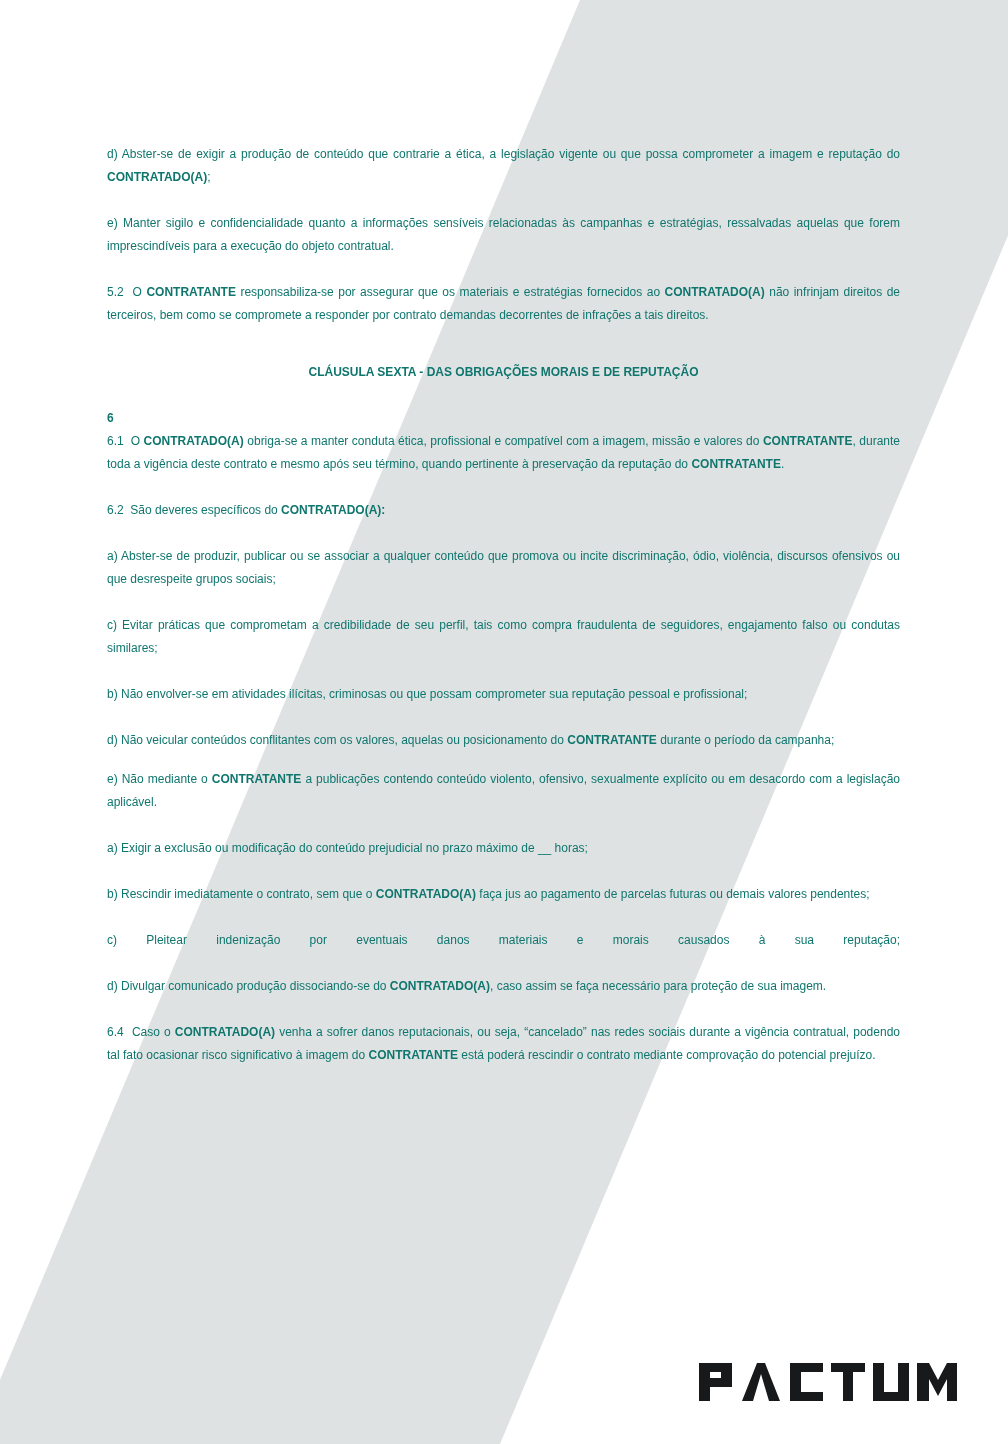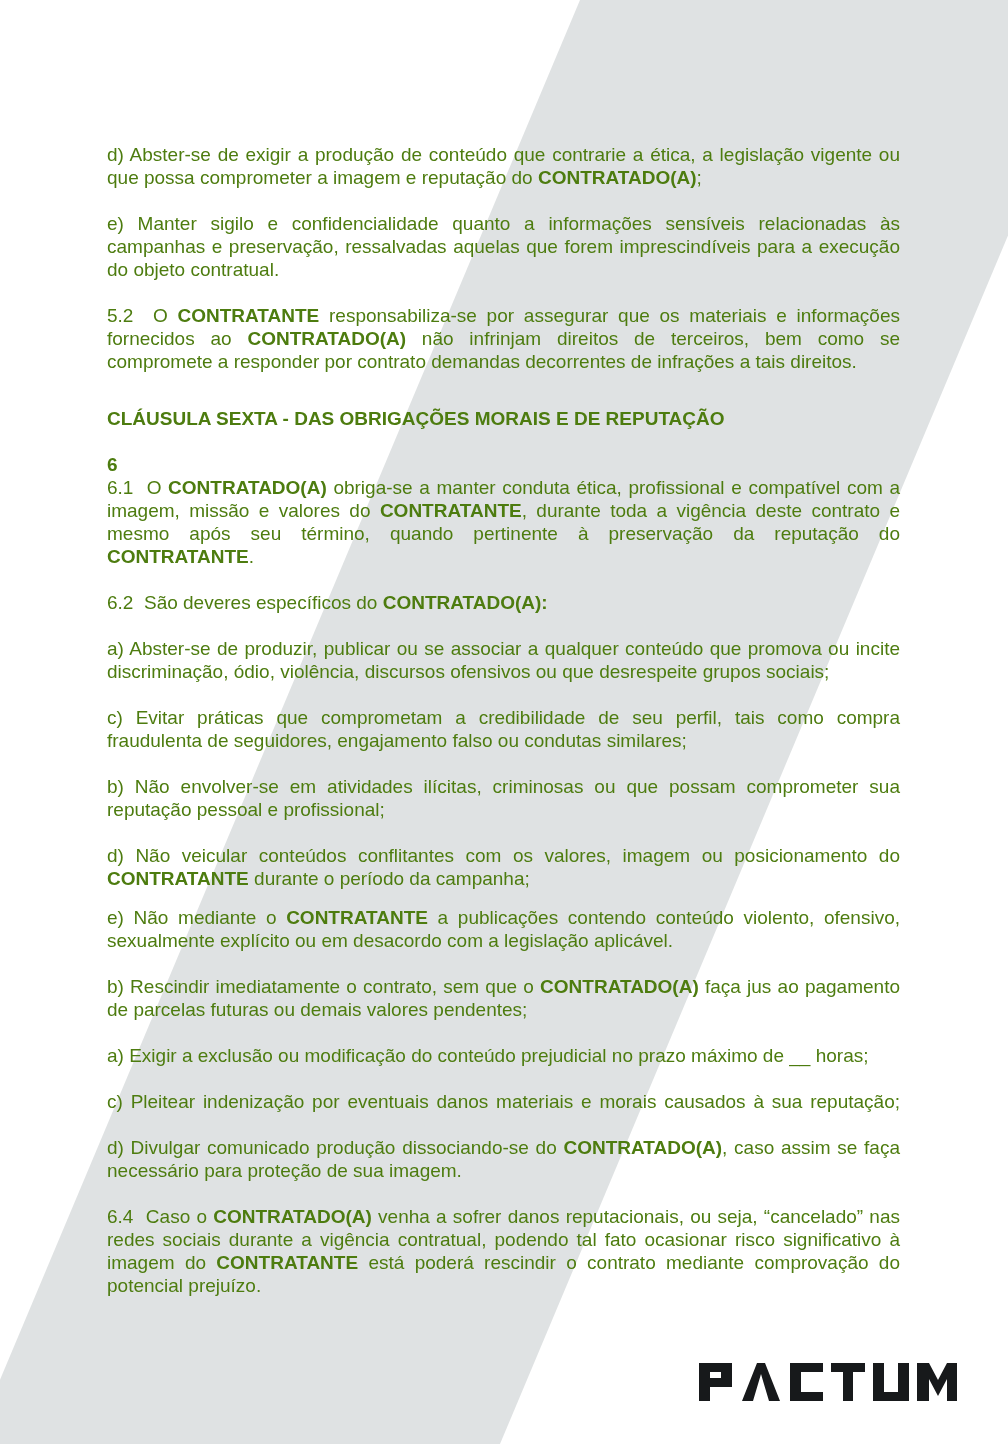--- a/index.html
+++ b/index.html
@@ -16,62 +16,62 @@
     top: 0; left: 580px;
     width: 527px; height: 1444px;
     background: #dfe2e3;
     transform: skewX(-22.8deg);
     transform-origin: 0 0;
   }
   .content {
     position: absolute;
     left: 107px; top: 143px;
     width: 793px;
-    color: #4d7c0f;
-    font-size: 19px;
+    color: #0f766e;
+    font-size: 12px;
     line-height: 23px;
   }
   .content p {
     margin: 0 0 23px 0;
     text-align: justify;
   }
-  .content p.heading { font-weight: bold; text-align: left; }
+  .content p.heading { font-weight: bold; text-align: center; }
   .content p.space-before { margin-top: 34px; }
   .content p.no-gap { margin-bottom: 0; }
   .content p.tight { margin-bottom: 16px; }
   .content p.justify-last { text-align-last: justify; margin-top: 12px; }
   .content b { font-weight: bold; }
   .logo {
     position: absolute;
     top: 1363px;
     right: 51px;
     width: 258px; height: 38px;
   }
   .logo svg { display: block; width: 258px; height: 38px; }
 </style>
 </head>
 <body>
 
 <div class="band"></div>
 
 <main class="content">
     <p class=""><span>d) Abster-se de exigir a produção de conteúdo que contrarie a ética, a legislação vigente ou que possa comprometer a imagem e reputação do </span><b>CONTRATADO(A)</b><span>;</span></p>
-    <p class=""><span>e) Manter sigilo e confidencialidade quanto a informações sensíveis relacionadas às campanhas e preservação, ressalvadas aquelas que forem imprescindíveis para a execução do objeto contratual.</span></p>
-    <p class=""><span>5.2&nbsp; O </span><b>CONTRATANTE</b><span> responsabiliza-se por assegurar que os materiais e informações fornecidos ao </span><b>CONTRATADO(A)</b><span> não infrinjam direitos de terceiros, bem como se compromete a responder por contrato demandas decorrentes de infrações a tais direitos.</span></p>
+    <p class=""><span>e) Manter sigilo e confidencialidade quanto a informações sensíveis relacionadas às campanhas e estratégias, ressalvadas aquelas que forem imprescindíveis para a execução do objeto contratual.</span></p>
+    <p class=""><span>5.2&nbsp; O </span><b>CONTRATANTE</b><span> responsabiliza-se por assegurar que os materiais e estratégias fornecidos ao </span><b>CONTRATADO(A)</b><span> não infrinjam direitos de terceiros, bem como se compromete a responder por contrato demandas decorrentes de infrações a tais direitos.</span></p>
     <p class="heading space-before"><b>CLÁUSULA SEXTA - DAS OBRIGAÇÕES MORAIS E DE REPUTAÇÃO</b></p>
     <p class="no-gap"><b>6</b></p>
     <p class=""><span>6.1&nbsp; O </span><b>CONTRATADO(A)</b><span> obriga-se a manter conduta ética, profissional e compatível com a imagem, missão e valores do </span><b>CONTRATANTE</b><span>, durante toda a vigência deste contrato e mesmo após seu término, quando pertinente à preservação da reputação do </span><b>CONTRATANTE</b><span>.</span></p>
     <p class=""><span>6.2&nbsp; São deveres específicos do </span><b>CONTRATADO(A):</b></p>
     <p class=""><span>a) Abster-se de produzir, publicar ou se associar a qualquer conteúdo que promova ou incite discriminação, ódio, violência, discursos ofensivos ou que desrespeite grupos sociais;</span></p>
     <p class=""><span>c) Evitar práticas que comprometam a credibilidade de seu perfil, tais como compra fraudulenta de seguidores, engajamento falso ou condutas similares;</span></p>
     <p class=""><span>b) Não envolver-se em atividades ilícitas, criminosas ou que possam comprometer sua reputação pessoal e profissional;</span></p>
-    <p class="tight"><span>d) Não veicular conteúdos conflitantes com os valores, imagem ou posicionamento do </span><b>CONTRATANTE</b><span> durante o período da campanha;</span></p>
+    <p class="tight"><span>d) Não veicular conteúdos conflitantes com os valores, aquelas ou posicionamento do </span><b>CONTRATANTE</b><span> durante o período da campanha;</span></p>
     <p class=""><span>e) Não mediante o </span><b>CONTRATANTE</b><span> a publicações contendo conteúdo violento, ofensivo, sexualmente explícito ou em desacordo com a legislação aplicável.</span></p>
+    <p class=""><span>a) Exigir a exclusão ou modificação do conteúdo prejudicial no prazo máximo de __ horas;</span></p>
     <p class=""><span>b) Rescindir imediatamente o contrato, sem que o </span><b>CONTRATADO(A)</b><span> faça jus ao pagamento de parcelas futuras ou demais valores pendentes;</span></p>
-    <p class=""><span>a) Exigir a exclusão ou modificação do conteúdo prejudicial no prazo máximo de __ horas;</span></p>
     <p class="justify-last"><span>c) Pleitear indenização por eventuais danos materiais e morais causados à sua reputação;</span></p>
     <p class=""><span>d) Divulgar comunicado produção dissociando-se do </span><b>CONTRATADO(A)</b><span>, caso assim se faça necessário para proteção de sua imagem.</span></p>
     <p class=""><span>6.4&nbsp; Caso o </span><b>CONTRATADO(A)</b><span> venha a sofrer danos reputacionais, ou seja, “cancelado” nas redes sociais durante a vigência contratual, podendo tal fato ocasionar risco significativo à imagem do </span><b>CONTRATANTE</b><span> está poderá rescindir o contrato mediante comprovação do potencial prejuízo.</span></p>
   </main>
 
 <div class="logo">
   <svg viewBox="0 0 258 38" role="img" aria-label="PACTUM">
     <g fill-rule="evenodd" fill="#17191b">
 
       <path d="M0,0 H33 V24 H11 V38 H0 Z M11,9 V15 H22 V9 Z"></path>

